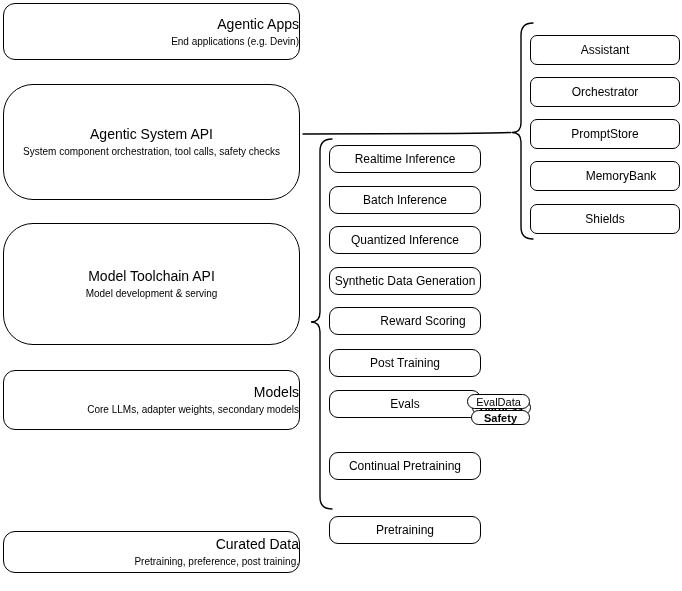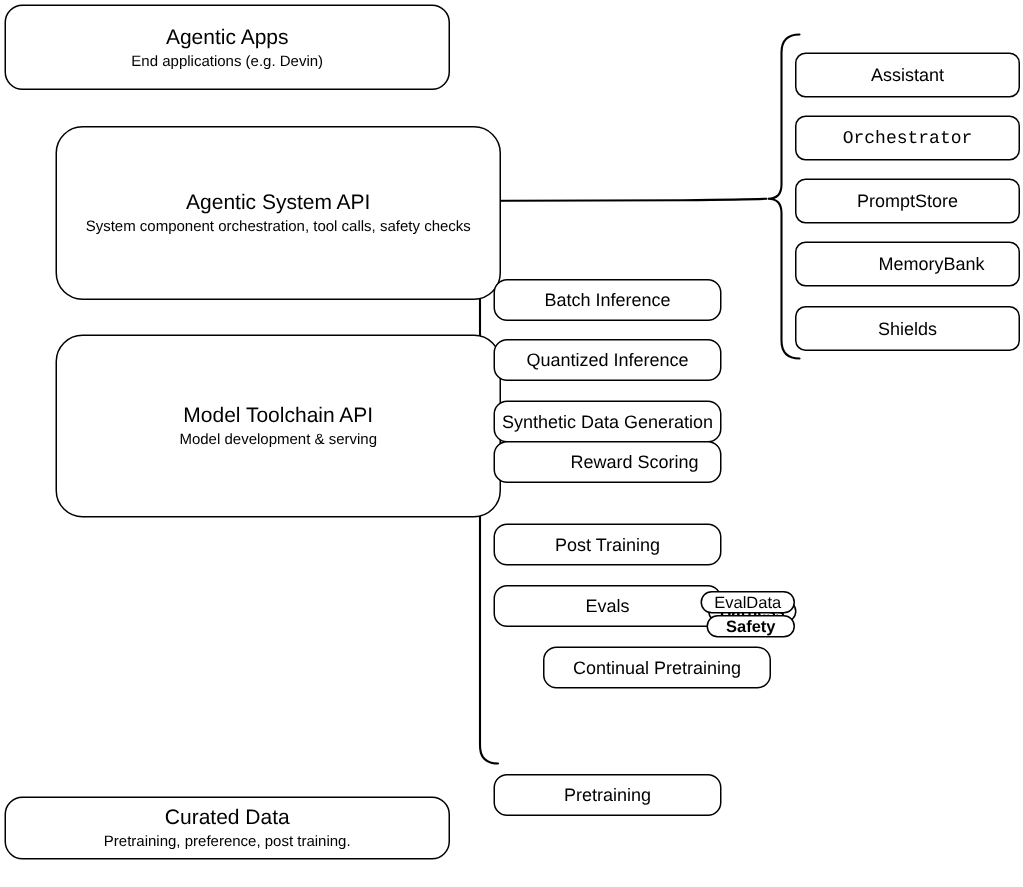--- a/index.html
+++ b/index.html
@@ -22,22 +22,22 @@
     position: absolute;
     border: 1.4px solid #000;
     background: #fff;
     display: flex;
     flex-direction: column;
     align-items: center;
     justify-content: center;
     text-align: center;
   }
   .stack-box { left: 3px; width: 297px; }
-  .r12 { border-radius: 12px; }
-  .r22 { border-radius: 18px; margin-left: 34px; }
+  .r12 { border-radius: 12px; align-items: flex-end; }
+  .r22 { border-radius: 30px; }
   .box-title { font-size: 14px; line-height: 17px; white-space: nowrap; }
   .box-sub { font-size: 10px; line-height: 12px; margin-top: 3px; white-space: nowrap; }
   .mid-box {
     left: 329px; width: 152px; height: 28px;
     border-radius: 9px; font-size: 12px; white-space: nowrap;
   }
   .right-box {
     left: 530px; width: 150px; height: 30px;
     border-radius: 7px; font-size: 12px; white-space: nowrap; text-align: center;
   }
@@ -77,39 +77,44 @@
   <div class="box stack-box r22" style="top:84px; height:116px;">
     <div class="box-title">Agentic System API</div>
     <div class="box-sub">System component orchestration, tool calls, safety checks</div>
   </div>
 
   <div class="box stack-box r22" style="top:223px; height:122px;">
     <div class="box-title">Model Toolchain API</div>
     <div class="box-sub">Model development &amp; serving</div>
   </div>
 
+  <div class="box stack-box r12" style="top:370px; height:60px;">
+    <div class="box-title">Models</div>
+    <div class="box-sub">Core LLMs, adapter weights, secondary models</div>
+  </div>
 
 
   <div class="box stack-box r12" style="top:531px; height:42px;">
     <div class="box-title">Curated Data</div>
     <div class="box-sub">Pretraining, preference, post training.</div>
   </div>
 
+  <div class="box mid-box" style="top:145px;">Realtime Inference</div>
   <div class="box mid-box" style="top:186px;">Batch Inference</div>
   <div class="box mid-box" style="top:226px;">Quantized Inference</div>
   <div class="box mid-box" style="top:267px;">Synthetic Data Generation</div>
-  <div class="box mid-box" style="top:294px;padding-left:36px;">Reward Scoring</div>
+  <div class="box mid-box" style="top:307px;padding-left:36px;">Reward Scoring</div>
   <div class="box mid-box" style="top:349px;">Post Training</div>
   <div class="box mid-box" style="top:390px;text-align:center;">Evals</div>
-  <div class="box mid-box" style="top:431px;margin-left:33px;">Continual Pretraining</div>
+  <div class="box mid-box" style="top:452px;">Continual Pretraining</div>
   <div class="box mid-box" style="top:492px;margin-top:24px;">Pretraining</div>
 
   <div class="pill" style="left:472px; top:400px; width:59px;font-weight:bold;">Harness</div>
   <div class="pill" style="left:467px; top:394px; width:63px;">EvalData</div>
   <div class="pill" style="left:471px; top:410px; width:59px;font-weight:bold;">Safety</div>
 
   <div class="box right-box" style="top:35px;">Assistant</div>
-  <div class="box right-box" style="top:77px;font-family:Liberation Mono, monospace;">Orchestrator</div>
+  <div class="box right-box" style="top:77px;">Orchestrator</div>
   <div class="box right-box" style="top:119px;">PromptStore</div>
   <div class="box right-box" style="top:161px;padding-left:32px;">MemoryBank</div>
   <div class="box right-box" style="top:204px;">Shields</div>
 
 </div>
 
 </body></html>

